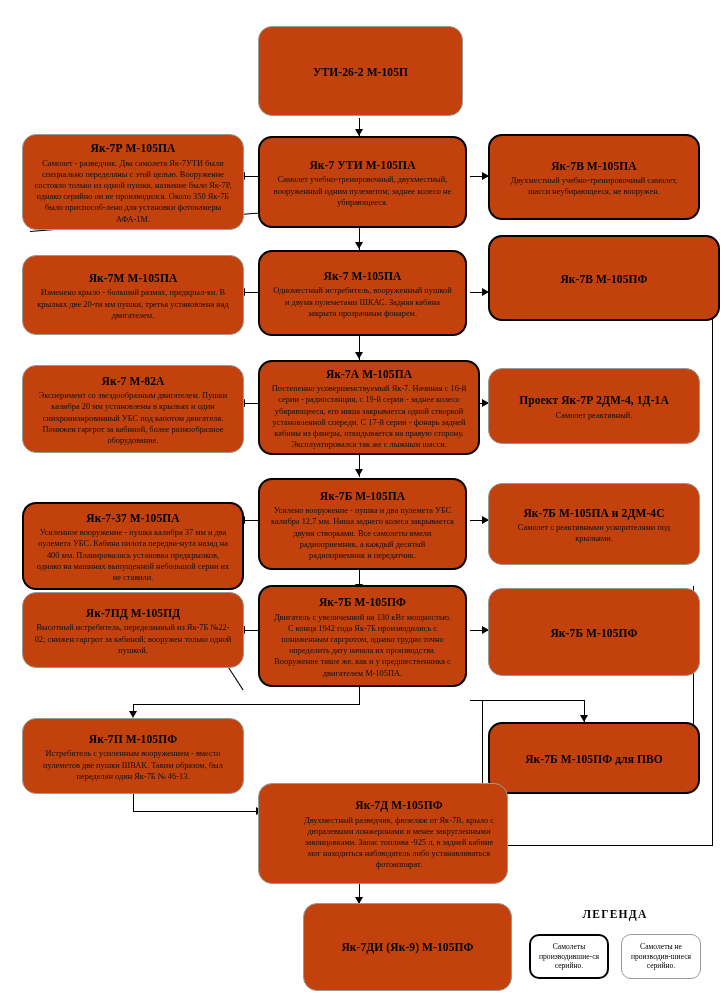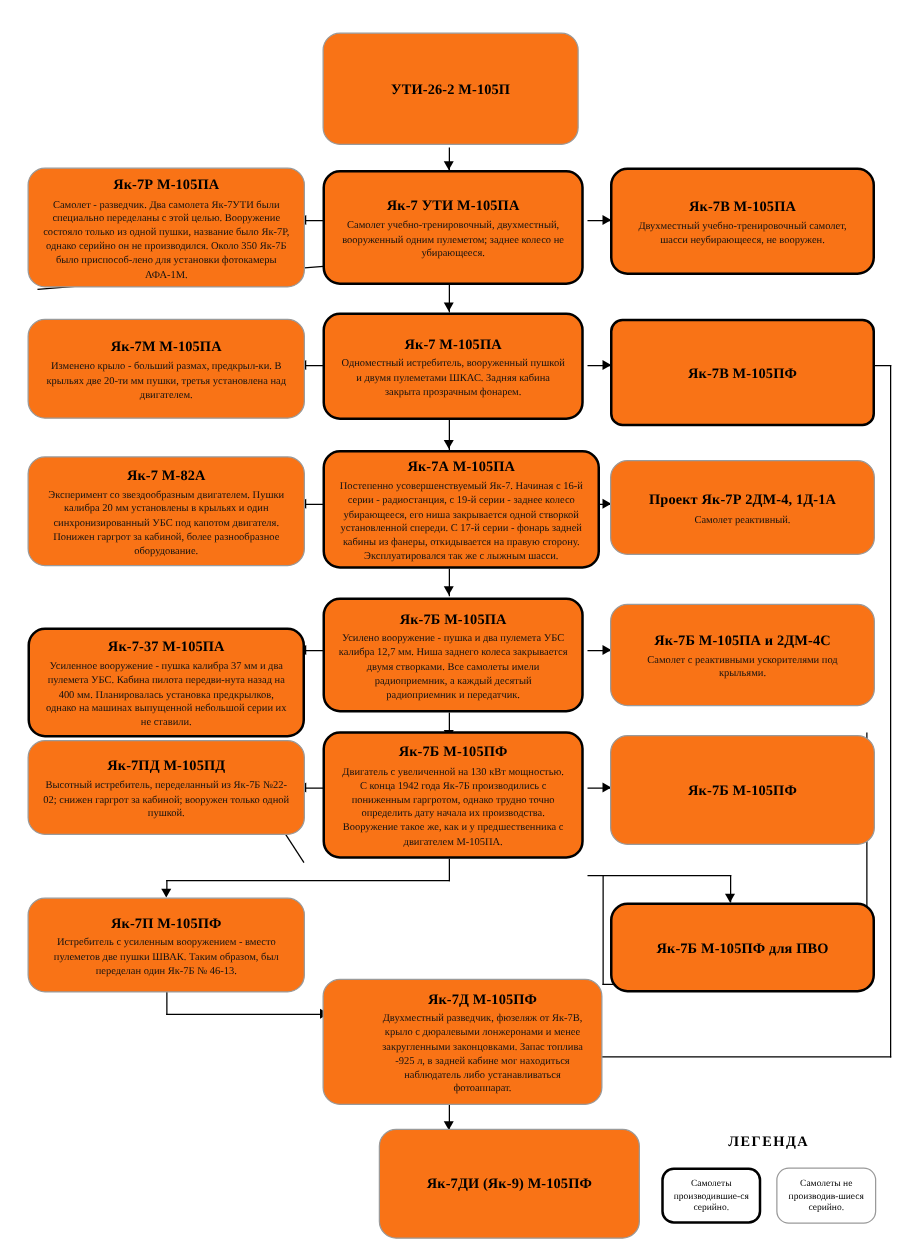--- a/index.html
+++ b/index.html
@@ -16,21 +16,21 @@
     width: 721px;
     height: 1000px;
     background: #ffffff;
     overflow: hidden;
   }
 
   
   .node {
     position: absolute;
     box-sizing: border-box;
-    background: #f97316;
+    background: #c2410c;
     border-radius: 14px;
     text-align: center;
     padding: 6px 8px 4px 8px;
     display: flex;
     flex-direction: column;
     align-items: center;
     justify-content: center;
     z-index: 5;
   }
   .node.serial {
@@ -226,21 +226,21 @@
   <div class="node nonserial" style="left:22px; top:255px; width:222px; height:80px;">
     <div class="title">Як-7М М-105ПА</div>
     <div class="body">Изменено крыло - больший размах, предкрыл-ки. В крыльях две 20-ти мм пушки, третья установлена над двигателем.</div>
   </div>
 
   <div class="node serial" style="left:258px; top:250px; width:209px; height:86px;">
     <div class="title">Як-7  М-105ПА</div>
     <div class="body">Одноместный истребитель, вооруженный пушкой и двумя пулеметами ШКАС. Задняя кабина закрыта прозрачным фонарем.</div>
   </div>
 
-  <div class="node serial titleonly" style="left:488px; top:255px; width:212px; height:86px;border-radius:10px;">
+  <div class="node serial titleonly" style="left:488px; top:235px; width:232px; height:86px;">
     <div class="title">Як-7В М-105ПФ</div>
   </div>
 
   <div class="node nonserial" style="left:22px; top:365px; width:222px; height:88px;">
     <div class="title">Як-7 М-82А</div>
     <div class="body">Эксперимент со звездообразным двигателем. Пушки калибра 20 мм установлены в крыльях и один синхронизированный УБС под капотом двигателя. Понижен гаргрот за кабиной, более разнообразное оборудование.</div>
   </div>
 
   <div class="node serial" style="left:258px; top:360px; width:222px; height:95px; overflow:hidden;">
     <div class="title">Як-7А  М-105ПА</div>
@@ -283,21 +283,21 @@
 
   <div class="node nonserial" style="left:22px; top:718px; width:222px; height:76px;">
     <div class="title">Як-7П  М-105ПФ</div>
     <div class="body">Истребитель с усиленным вооружением - вместо пулеметов две пушки ШВАК. Таким образом, был переделан один Як-7Б № 46-13.</div>
   </div>
 
   <div class="node serial titleonly" style="left:488px; top:722px; width:212px; height:72px;">
     <div class="title">Як-7Б М-105ПФ для ПВО</div>
   </div>
 
-  <div class="node nonserial" style="left:258px; top:783px; width:224px; height:101px;padding-left:40px;">
+  <div class="node nonserial" style="left:258px; top:783px; width:250px; height:101px;padding-left:40px;">
     <div class="title">Як-7Д  М-105ПФ</div>
     <div class="body">Двухместный разведчик, фюзеляж от Як-7В, крыло с дюралевыми лонжеронами и менее закругленными законцовками. Запас топлива -925 л, в задней кабине мог находиться наблюдатель либо устанавливаться фотоаппарат.</div>
   </div>
 
   <div class="node nonserial" style="left:258px; top:903px; width:209px; height:88px;margin-left:45px;">
     <div class="title">Як-7ДИ (Як-9)  М-105ПФ</div>
   </div>
 
   <div id="legend">
     <div class="legend-title">ЛЕГЕНДА</div>

